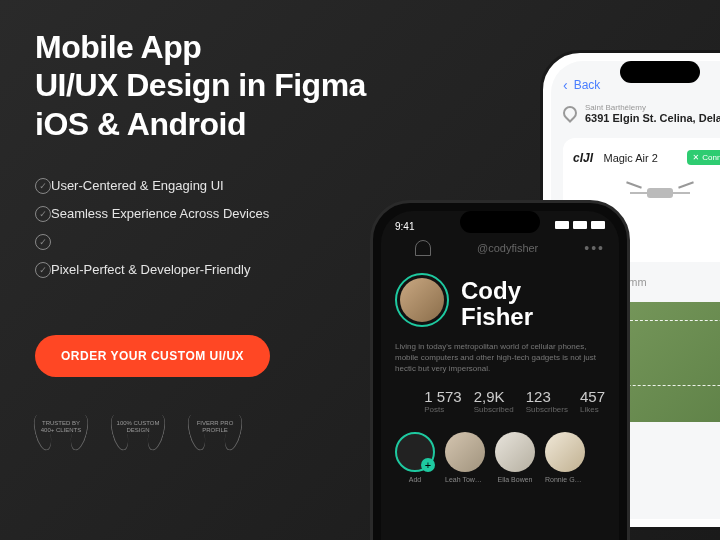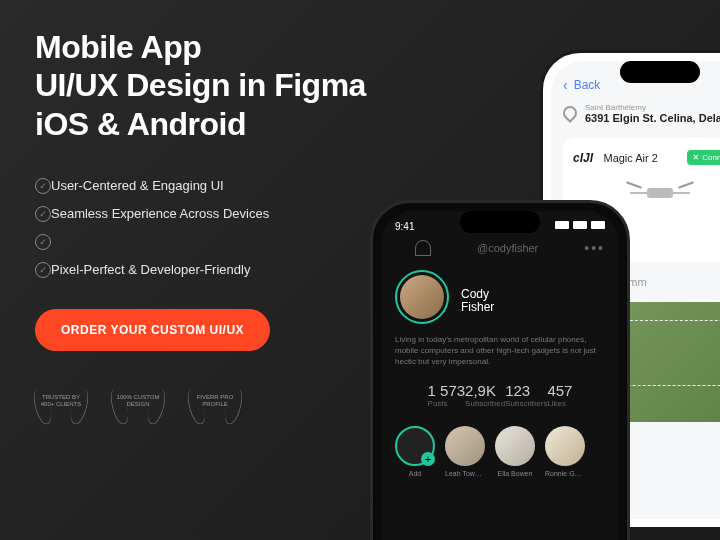--- a/index.html
+++ b/index.html
@@ -45,21 +45,21 @@
   align-items: center;
   justify-content: center;
   flex-shrink: 0;
 }
 .check-circle::after {
   content: '✓';
   font-size: 9px;
   color: #888;
 }
 .cta {
-  margin-top: 19px;
+  margin-top: 45px;
   background: #ff4724;
   color: #fff;
   border: none;
   padding: 14px 26px;
   border-radius: 28px;
   font-size: 12px;
   font-weight: 700;
   letter-spacing: 0.5px;
   cursor: pointer;
 }
@@ -187,35 +187,36 @@
   justify-content: center;
   flex-shrink: 0;
 }
 .avatar-img {
   width: 44px;
   height: 44px;
   background: linear-gradient(135deg, #c9a882, #8a6d4a);
   border-radius: 50%;
 }
 .profile-name {
-  font-size: 12px;
-  font-weight: 400;
+  font-size: 24px;
+  font-weight: 700;
   line-height: 1.1;
   margin-top: 8px;
 }
 .bio {
   font-size: 8px;
   color: #777;
   line-height: 1.4;
   margin-bottom: 14px;
 }
 .stats-row {
   display: flex;
-  justify-content: center;
+  justify-content: flex-end;
   margin-bottom: 18px;
+  gap: 12px;
 }
 .stat {
   text-align: left;
 }
 .stat-val {
   font-size: 15px;
   font-weight: 400;
   color: #ccc;
 }
 .stat-label {

